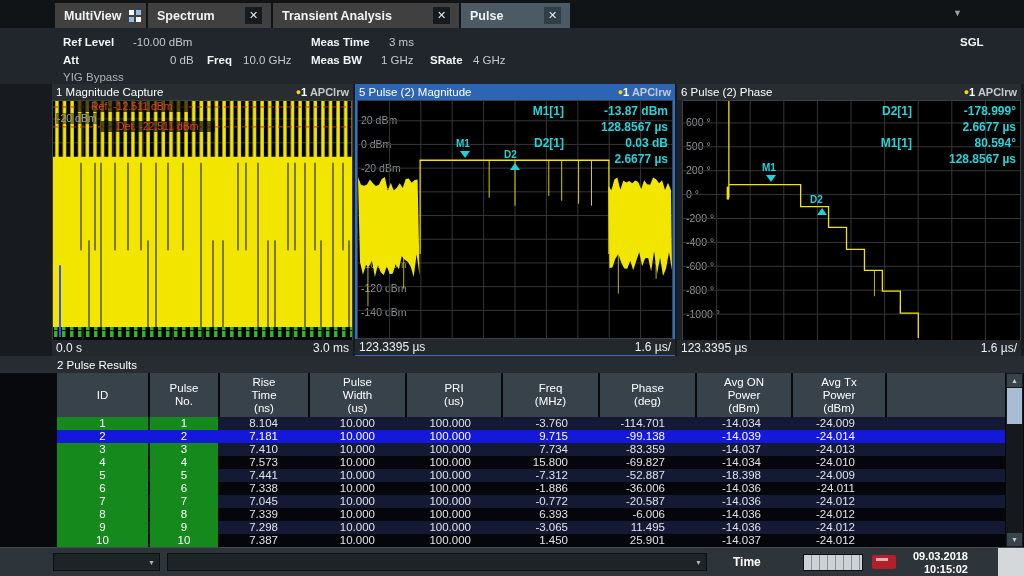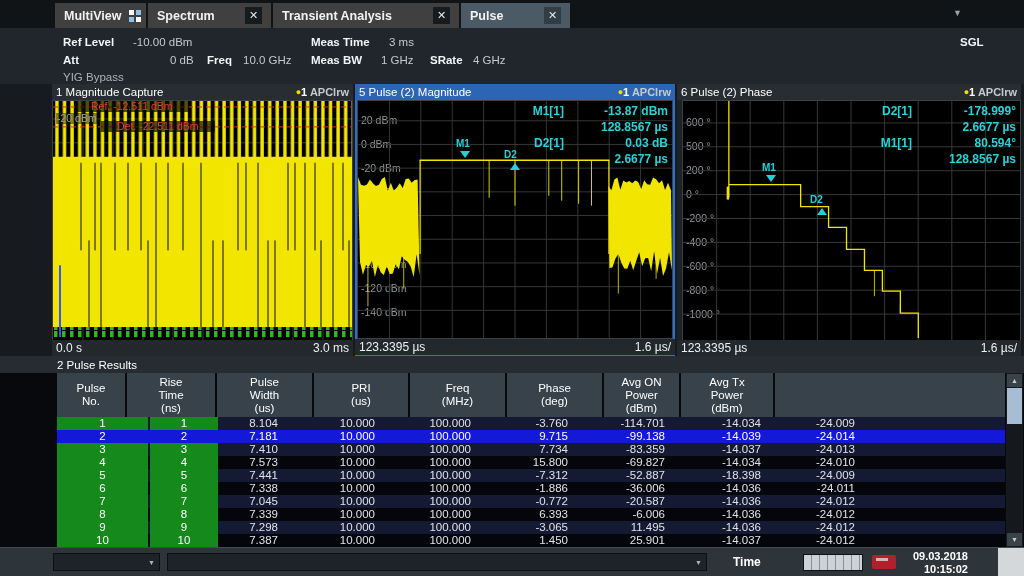--- a/index.html
+++ b/index.html
@@ -385,20 +385,23 @@
         <span>1.6 µs/</span>
       </div>
     </div>
   </div>
 
   <div class="tbl-title">
     <span>2 Pulse Results</span>
   </div>
   <div class="thead">
     <div class="thead-row" id="theadRow">
+        <div class="th" style="width: 91px;">
+          <div>ID</div>
+        </div>
         <div class="th" style="width: 68px;">
           <div>Pulse</div>
           <div>No.</div>
         </div>
         <div class="th" style="width: 88px;">
           <div>Rise</div>
           <div>Time</div>
           <div>(ns)</div>
         </div>
         <div class="th" style="width: 95px;">
@@ -411,21 +414,21 @@
           <div>(us)</div>
         </div>
         <div class="th" style="width: 95px;">
           <div>Freq</div>
           <div>(MHz)</div>
         </div>
         <div class="th" style="width: 95px;">
           <div>Phase</div>
           <div>(deg)</div>
         </div>
-        <div class="th" style="width: 75px;">
+        <div class="th" style="width: 94px;">
           <div>Avg ON</div>
           <div>Power</div>
           <div>(dBm)</div>
         </div>
         <div class="th" style="width: 92px;">
           <div>Avg Tx</div>
           <div>Power</div>
           <div>(dBm)</div>
         </div>
         <div class="th fill"></div>

